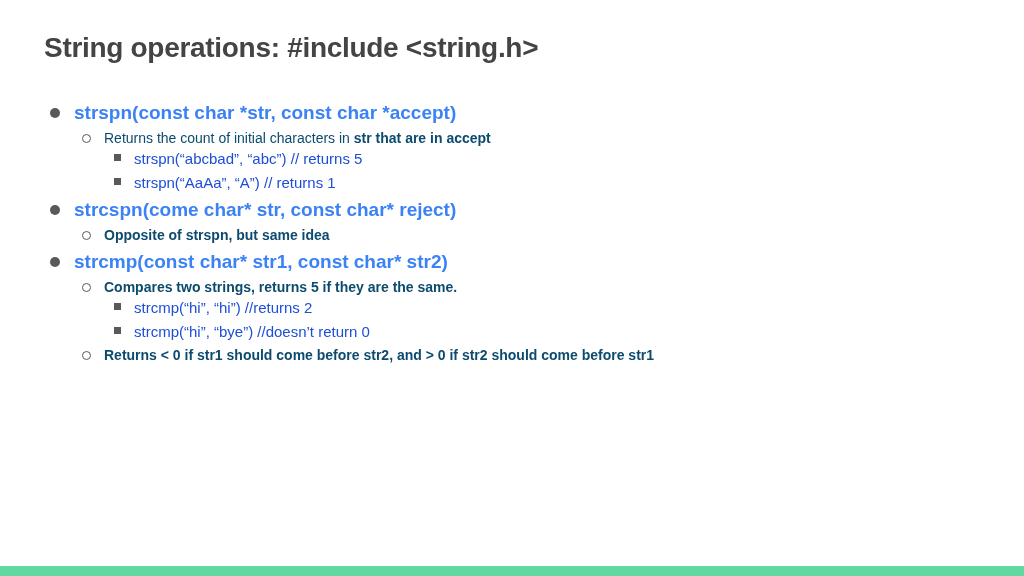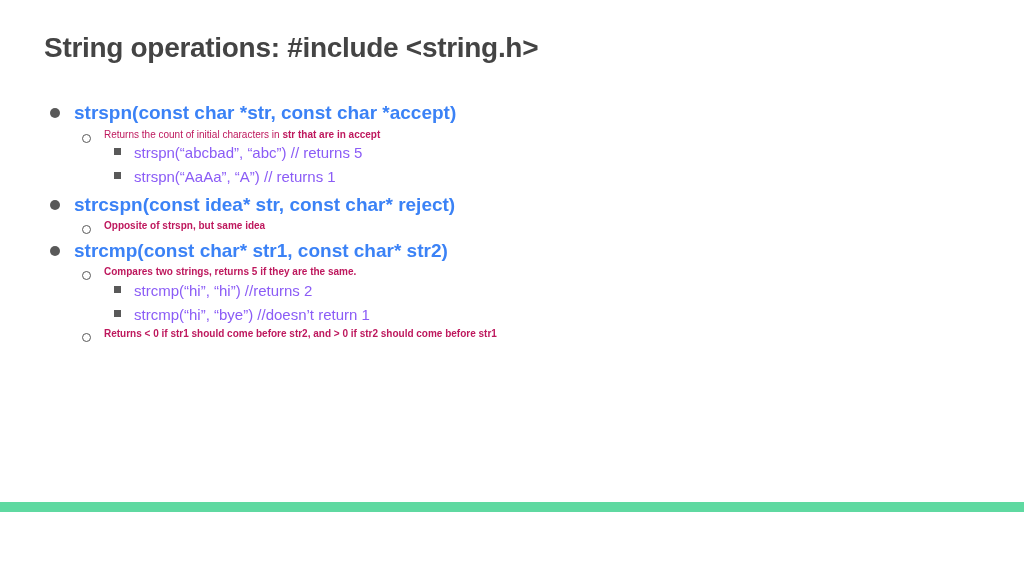--- a/index.html
+++ b/index.html
@@ -1,31 +1,31 @@
 <!DOCTYPE html>
 <html><head>
 <meta charset="utf-8">
 <style>
   * { margin: 0; padding: 0; box-sizing: border-box; }
   html, body { width: 1024px; height: 576px; background: #fff; font-family: "Helvetica Neue", Arial, sans-serif; color: #595959; }
-  .slide { position: relative; width: 1024px; height: 512px; padding: 32px 44px 0 44px; }
+  .slide { position: relative; width: 1024px; height: 576px; padding: 32px 44px 0 44px; }
   .title { font-size: 28px; font-weight: 700; color: #444; margin-bottom: 36px; letter-spacing: -0.3px; }
   ul.lvl1 { list-style: none; }
   ul.lvl1 > li { position: relative; padding-left: 30px; margin-bottom: 4px; }
   ul.lvl1 > li::before { content: ""; position: absolute; left: 6px; top: 8px; width: 10px; height: 10px; border-radius: 50%; background: #595959; }
   .lvl1-text { font-size: 19px; font-weight: 700; color: #3b82f6; line-height: 1.35; }
   ul.lvl2 { list-style: none; margin-top: 2px; }
   ul.lvl2 > li { position: relative; padding-left: 30px; margin-bottom: 2px; }
   ul.lvl2 > li::before { content: ""; position: absolute; left: 8px; top: 6px; width: 7px; height: 7px; border-radius: 50%; border: 1.4px solid #595959; }
-  .lvl2-text { font-size: 10px; font-weight: 700; color: #be185d; line-height: 1.45; }
+  .lvl2-text { font-size: 14px; font-weight: 700; color: #0c4a6e; line-height: 1.45; }
   .lvl2-text .reg { font-weight: 400; }
   ul.lvl3 { list-style: none; margin-top: 0; }
   ul.lvl3 > li { position: relative; padding-left: 30px; margin-bottom: 2px; }
   ul.lvl3 > li::before { content: ""; position: absolute; left: 10px; top: 6px; width: 7px; height: 7px; background: #595959; }
-  .lvl3-text { font-size: 15px; font-weight: 400; color: #8b5cf6; line-height: 1.45; }
+  .lvl3-text { font-size: 15px; font-weight: 400; color: #1d4ed8; line-height: 1.45; }
   .footer-bar { position: absolute; left: 0; bottom: 0; width: 1024px; height: 10px; background: #5fd9a1; }
 </style>
 </head>
 <body>
 
 <div class="slide">
   <h1 class="title">String operations: #include &lt;string.h&gt;</h1>
   <ul class="lvl1" id="content">
       <li>
         <div class="lvl1-text">strspn(const char *str, const char *accept)</div>
@@ -37,38 +37,38 @@
                 <div class="lvl3-text">strspn(“abcbad”, “abc”) // returns 5</div>
               </li>
               <li>
                 <div class="lvl3-text">strspn(“AaAa”, “A”) // returns 1</div>
               </li>
             </ul>
           </li>
         </ul>
       </li>
       <li>
-        <div class="lvl1-text">strcspn(const idea* str, const char* reject)</div>
+        <div class="lvl1-text">strcspn(come char* str, const char* reject)</div>
         <ul class="lvl2">
           <li>
             <div class="lvl2-text">Opposite of strspn, but same idea</div>
           </li>
         </ul>
       </li>
       <li>
         <div class="lvl1-text">strcmp(const char* str1, const char* str2)</div>
         <ul class="lvl2">
           <li>
             <div class="lvl2-text">Compares two strings, returns 5 if they are the same.</div>
             <ul class="lvl3">
               <li>
                 <div class="lvl3-text">strcmp(“hi”, “hi”) //returns 2</div>
               </li>
               <li>
-                <div class="lvl3-text">strcmp(“hi”, “bye”) //doesn’t return 1</div>
+                <div class="lvl3-text">strcmp(“hi”, “bye”) //doesn’t return 0</div>
               </li>
             </ul>
           </li>
           <li>
             <div class="lvl2-text">Returns &lt; 0 if str1 should come before str2, and &gt; 0  if str2 should come before str1</div>
           </li>
         </ul>
       </li>
     </ul>
   <div class="footer-bar"></div>

